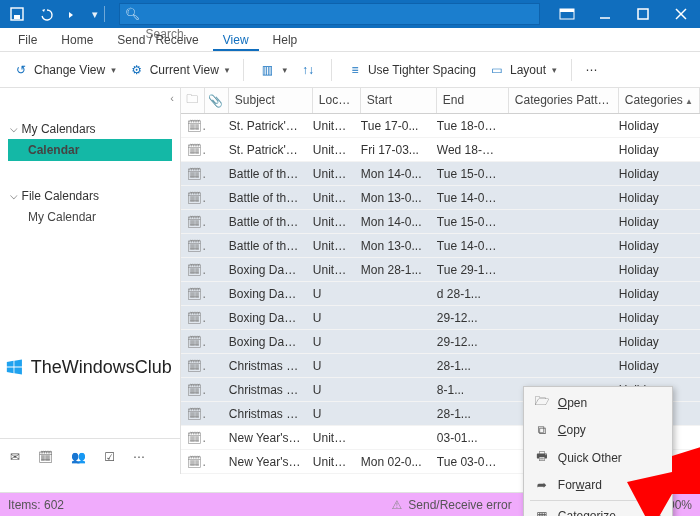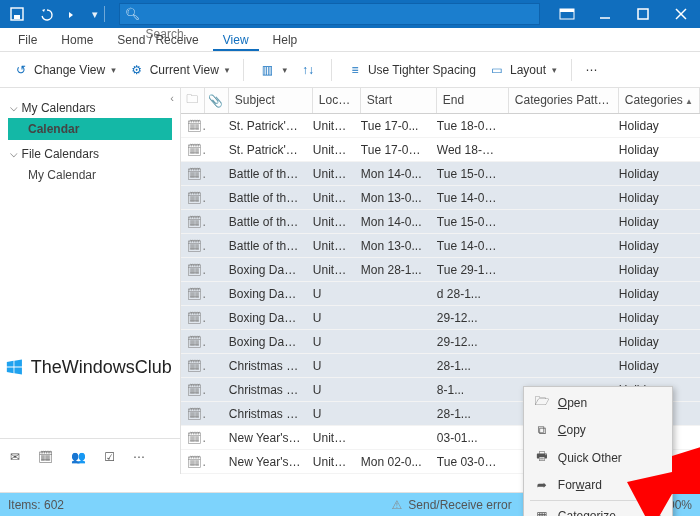--- a/index.html
+++ b/index.html
@@ -19,21 +19,21 @@
 .ribbon { height:36px; display:flex; align-items:center; border-bottom:1px solid #e1e1e1; padding:0 8px; gap:10px; color:#333; }
 .ribbon .rgroup { display:flex; align-items:center; gap:4px; }
 .ribbon .rsep { width:1px; height:22px; background:#e1e1e1; }
 .ribbon .rbtn { display:flex; align-items:center; gap:4px; padding:3px 4px; }
 .ribbon .caret::after { content:"▾"; font-size:9px; color:#555; margin-left:2px; }
 .ribbon .ricon { width:18px; height:18px; display:flex; align-items:center; justify-content:center; color:#106ebe; }
 .main { display:flex; height:386px; }
 .sidebar { width:205px; border-right:1px solid #e1e1e1; padding-top:6px; position:relative; }
 .sidebar-collapse { position:absolute; top:4px; right:6px; color:#888; font-size:11px; }
 .sgroup { padding:4px 8px 0 8px; }
-.sgroup .shead { display:flex; align-items:center; gap:4px; padding:3px 2px; color:#333; }
+.sgroup .shead { display:flex; align-items:center; gap:4px; padding:3px 2px; color:#333;margin-top:21px; }
 .sgroup .shead::before { content:"⌵"; font-size:10px; transform:rotate(0deg); color:#666; }
 .sgroup .sitem { padding:4px 2px 4px 20px; color:#444; }
 .sgroup .sitem.sel { background:#14b8a6; font-weight:600; }
 .watermark { position:absolute; left:6px; top:260px; right:8px; display:flex; align-items:center; gap:8px; }
 .watermark .wlogo { width:38px; height:38px; }
 .watermark .wtext { font-size:18px; color:#222; }
 .navicons { position:absolute; bottom:0; left:0; right:0; height:36px; border-top:1px solid #e1e1e1; display:flex; align-items:center; gap:18px; padding:0 10px; color:#555; }
 .content { flex:1; display:flex; flex-direction:column; position:relative; }
 .list-header { display:flex; height:26px; border-bottom:1px solid #d0d0d0; background:#fdfdfd; font-size:11px; color:#444; }
 .list-header .col { padding:5px 6px; border-right:1px solid #e1e1e1; position:relative; overflow:hidden; white-space:nowrap; text-overflow:ellipsis; }
@@ -51,21 +51,21 @@
 .col-end, .c-end { width:72px; }
 .col-rec, .c-rec { width:110px; }
 .col-cat, .c-cat { flex:1; }
 .list-header .sort::after { content:" ▲"; font-size:8px; color:#666; }
 .ctxmenu { position:absolute; left:342px; top:298px; width:150px; background:#f5f5f5; border:1px solid #c8c8c8; box-shadow:2px 2px 6px rgba(0,0,0,.25); z-index:40; }
 .ctxmenu .cm-item { display:flex; align-items:center; gap:8px; padding:5px 10px; font-size:12px; color:#333; }
 .ctxmenu .cm-icon { width:16px; text-align:center; color:#555; }
 .ctxmenu .cm-sep { height:1px; background:#d8d8d8; margin:3px 6px; }
 .ctxmenu .cm-arrow { margin-left:auto; font-size:10px; color:#666; }
 .arrow { position:absolute; left:421px; top:346px; z-index:50; pointer-events:none; }
-.statusbar { height:24px; border-top:1px solid #e1e1e1; background:#7dd3fc; display:flex; align-items:center; padding:0 8px; font-size:11px; color:#555; gap:14px; position:absolute; bottom:0; left:0; right:0; }
+.statusbar { height:24px; border-top:1px solid #e1e1e1; background:#f0abfc; display:flex; align-items:center; padding:0 8px; font-size:11px; color:#555; gap:14px; position:absolute; bottom:0; left:0; right:0; }
 .statusbar .sr-err { margin-left:auto; display:flex; align-items:center; gap:6px; }
 .statusbar .sr-err::before { content:"⚠"; color:#888; }
 .zoom { display:flex; align-items:center; gap:6px; }
 .zoom .track { width:78px; height:3px; background:#c8c8c8; position:relative; }
 .zoom .thumb { position:absolute; left:38px; top:-3px; width:8px; height:9px; background:#888; }
 .u { text-decoration:underline; }
 .autosave { font-size:11px; opacity:.9; margin-left:2px; }
 </style>
 </head>
 <body>
@@ -216,21 +216,21 @@
           <div class="cell c-start">Tue 17-0...</div>
           <div class="cell c-end">Tue 18-03...</div>
           <div class="cell c-rec"></div>
           <div class="cell c-cat">Holiday</div>
         </div>
         <div class="row">
           <div class="cell icon-cell c-icon">🗓</div>
           <div class="cell c-att"></div>
           <div class="cell c-sub">St. Patrick's ...</div>
           <div class="cell c-loc">Unite...</div>
-          <div class="cell c-start">Tue 17-03...</div>
+          <div class="cell c-start">Fri 17-03...</div>
           <div class="cell c-end">Wed 18-0...</div>
           <div class="cell c-rec"></div>
           <div class="cell c-cat">Holiday</div>
         </div>
         <div class="row sel">
           <div class="cell icon-cell c-icon">🗓</div>
           <div class="cell c-att"></div>
           <div class="cell c-sub">Battle of the ...</div>
           <div class="cell c-loc">Unite...</div>
           <div class="cell c-start">Mon 14-0...</div>

